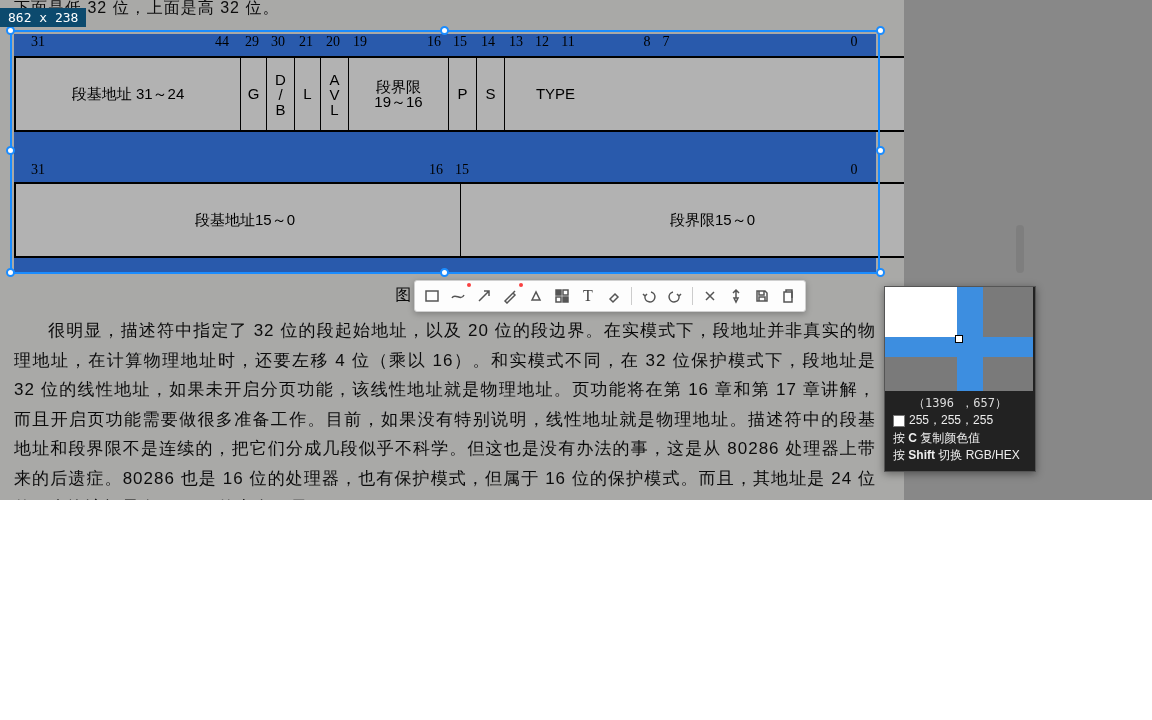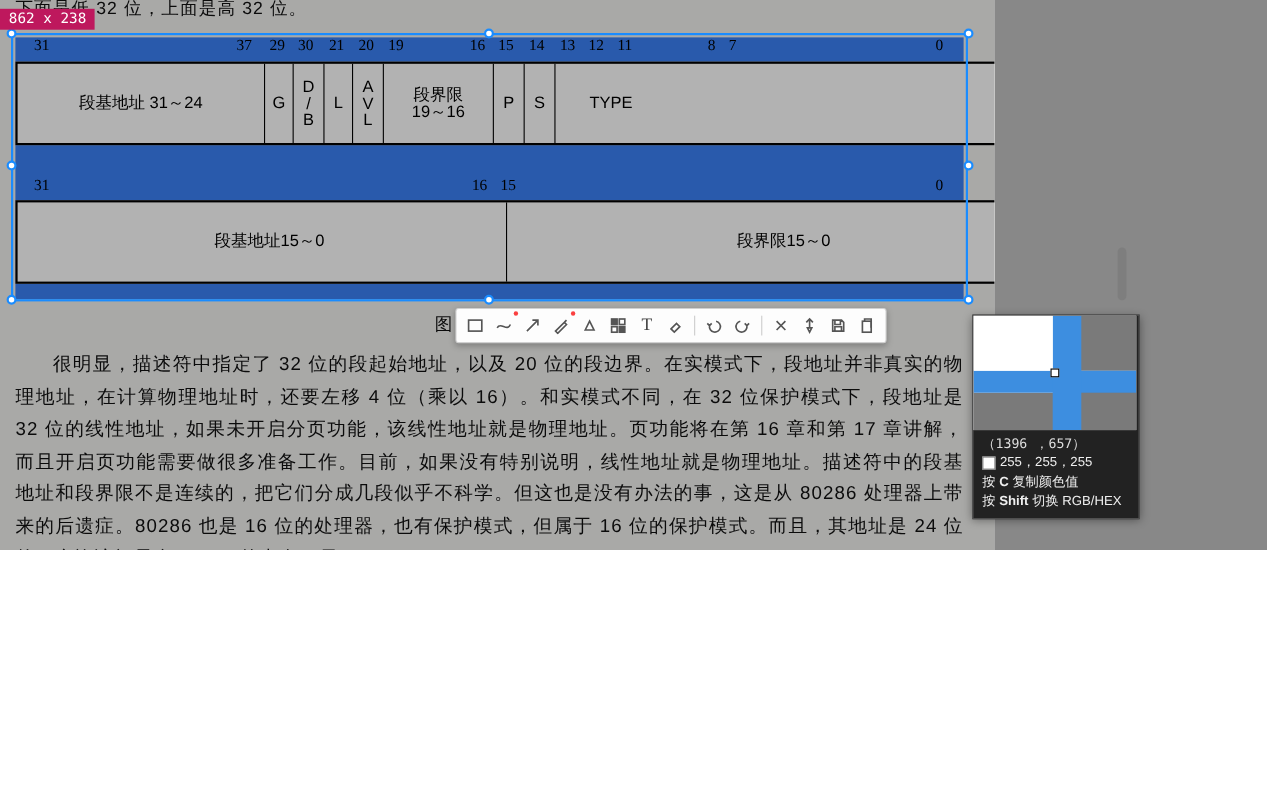--- a/index.html
+++ b/index.html
@@ -134,21 +134,21 @@
     border: 2px solid #1a8cff;
     border-radius: 50%;
     box-sizing: border-box;
     z-index: 41;
   }
   
   .size-badge {
     position: absolute;
     left: 0;
     top: 8px;
-    background: #be185d;
+    background: #0c4a6e;
     color: #fff;
     font-size: 13px;
     padding: 2px 8px;
     font-family: Consolas, monospace;
     z-index: 42;
   }
   
   .toolbar {
     position: absolute;
     left: 414px;
@@ -230,21 +230,21 @@
     position:absolute; left:0px; top:70px; width:148px; height:40px; background:#7a7a7a;
   }
   .mag-view .rest3 {
     position:absolute; left:97px; top:50px; width:52px; height:60px; background:#7a7a7a;
   }
   .mag-view .pixel-mark{
     position:absolute;left:70px;top:48px;width:6px;height:6px;
     border:1px solid #000;background:#fff;
   }
   .mag-info { padding: 4px 8px 6px; line-height: 1.45; font-family: "Microsoft YaHei", sans-serif;}
-  .mag-info .coords{ font-family: Consolas, monospace; color:#ddd;}
+  .mag-info .coords{ font-family: Consolas, monospace; color:#ddd;text-align:center;}
   .swatch {
     display: inline-block;
     width: 10px;
     height: 10px;
     background: #fff;
     border: 1px solid #777;
     vertical-align: middle;
     margin-right: 4px;
   }
   .scroll-thumb{
@@ -270,21 +270,21 @@
 <div class="grey-right"></div>
 <div class="white-bottom"></div>
 
 <div class="doc-page">
   <div class="topline">下面是低 32 位，上面是高 32 位。</div>
 
   <div class="diagram">
 
     <div class="bit-row" style="top:0;">
       <span class="bit" style="left:24px">31</span>
-      <span class="bit" style="left:208px">37</span>
+      <span class="bit" style="left:208px">44</span>
       <span class="bit" style="left:238px">29</span>
       <span class="bit" style="left:264px">30</span>
       <span class="bit" style="left:292px">21</span>
       <span class="bit" style="left:319px">20</span>
       <span class="bit" style="left:346px">19</span>
       <span class="bit" style="left:420px">16</span>
       <span class="bit" style="left:446px">15</span>
       <span class="bit" style="left:474px">14</span>
       <span class="bit" style="left:502px">13</span>
       <span class="bit" style="left:528px">12</span>

